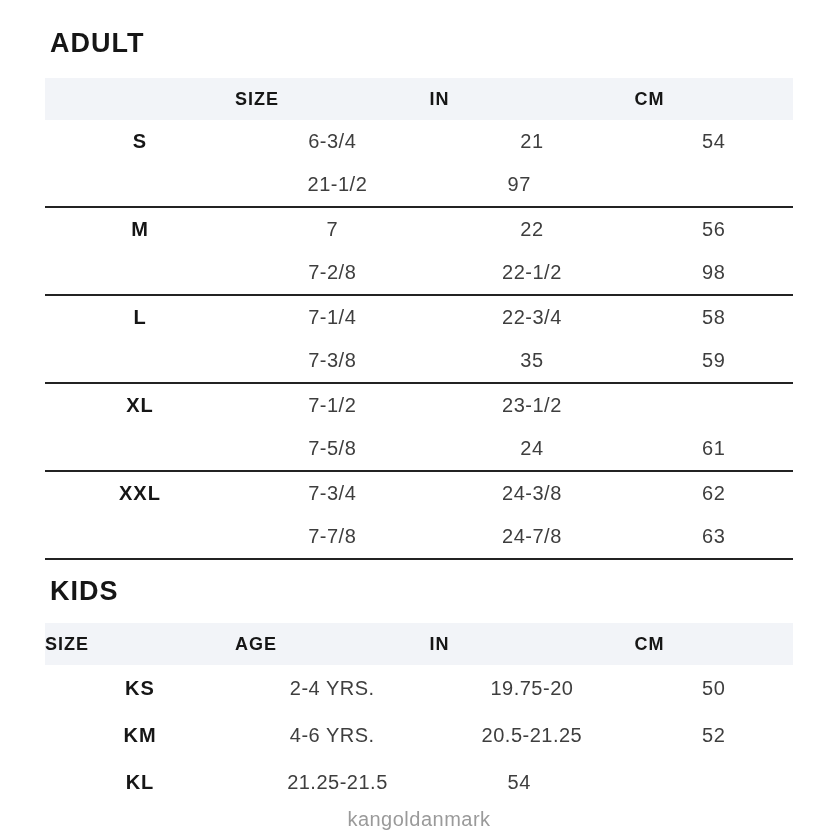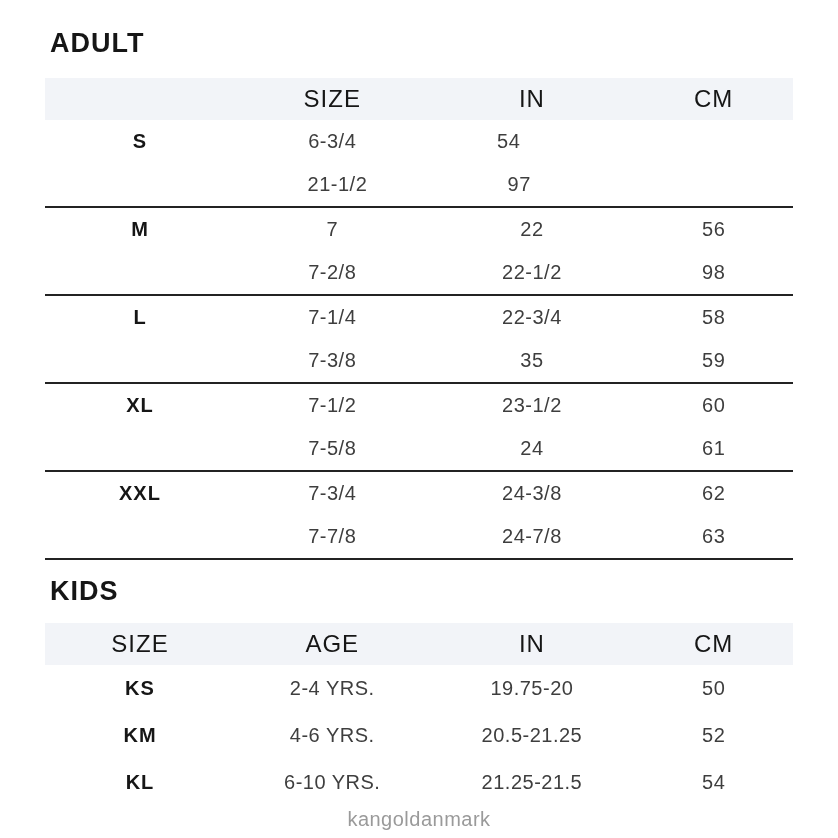--- a/index.html
+++ b/index.html
@@ -15,22 +15,22 @@
     font-family:"Liberation Sans","DejaVu Sans",sans-serif;}
   .page{width:838px;height:838px;padding:28px 45px 6px 45px;overflow:hidden;}
   .section-title{
     font-size:27px;font-weight:bold;color:var(--heading-text);
     letter-spacing:1px;line-height:30px;margin-left:5px;
   }
   .adult-title{margin-bottom:20px;}
   .kids-title{margin-top:16px;margin-bottom:17px;}
   .table{width:100%;}
   .thead{display:flex;align-items:center;height:42px;background:var(--header-band);}
-  .th{font-size:24px;font-weight:normal;color:var(--heading-text);
-    text-align:center;letter-spacing:1px;}
+  .th{font-size:18px;font-weight:bold;color:var(--heading-text);
+    letter-spacing:1px;}
   .tr{display:flex;align-items:center;height:43px;}
   .kids .tr{height:47px;}
   .td{font-size:20px;color:var(--data-text);text-align:center;letter-spacing:0.5px;}
   .td.size-label{font-size:20px;font-weight:bold;color:var(--heading-text);letter-spacing:1px;}
   .c1{width:25.4%;}
   .c2{width:26.0%;}
   .c3{width:27.4%;}
   .c4{width:21.2%;}
   .group{border-bottom:2px solid var(--divider);}
   .footer{
@@ -50,20 +50,21 @@
       <div class="th c1"></div>
       <div class="th c2">SIZE</div>
       <div class="th c3">IN</div>
       <div class="th c4">CM</div>
     </div>
 
     <div class="group">
       <div class="tr">
         <div class="td c1 size-label">S</div>
         <div class="td c2">6-3/4</div>
+        <div class="td c3">21</div>
         <div class="td c4">54</div>
       </div>
       <div class="tr">
         <div class="td c1"></div>
         <div class="td c3">21-1/2</div>
         <div class="td c4">97</div>
       </div>
     </div>
 
     <div class="group">
@@ -94,21 +95,20 @@
         <div class="td c3">35</div>
         <div class="td c4">59</div>
       </div>
     </div>
 
     <div class="group">
       <div class="tr">
         <div class="td c1 size-label">XL</div>
         <div class="td c2">7-1/2</div>
         <div class="td c3">23-1/2</div>
-        <div class="td c4">60</div>
       </div>
       <div class="tr">
         <div class="td c1"></div>
         <div class="td c2">7-5/8</div>
         <div class="td c3">24</div>
         <div class="td c4">61</div>
       </div>
     </div>
 
     <div class="group">
@@ -144,21 +144,20 @@
       <div class="td c4">50</div>
     </div>
     <div class="tr">
       <div class="td c1 size-label">KM</div>
       <div class="td c2">4-6 YRS.</div>
       <div class="td c3">20.5-21.25</div>
       <div class="td c4">52</div>
     </div>
     <div class="tr">
       <div class="td c1 size-label">KL</div>
-      <div class="td c2">6-10 YRS.</div>
       <div class="td c3">21.25-21.5</div>
       <div class="td c4">54</div>
     </div>
   </div>
 
   <div class="footer">kangoldanmark</div>
 
 </div>
 
 </body></html>

